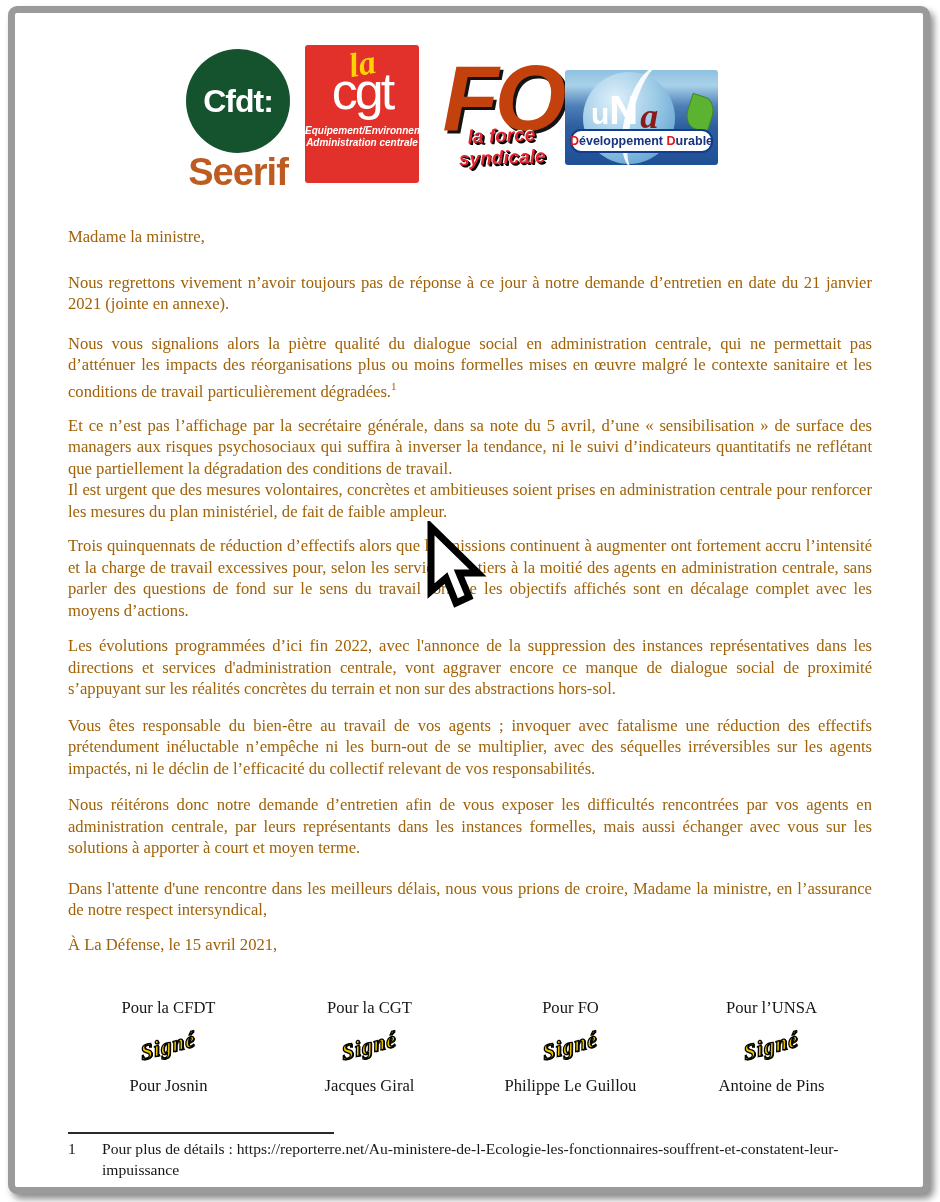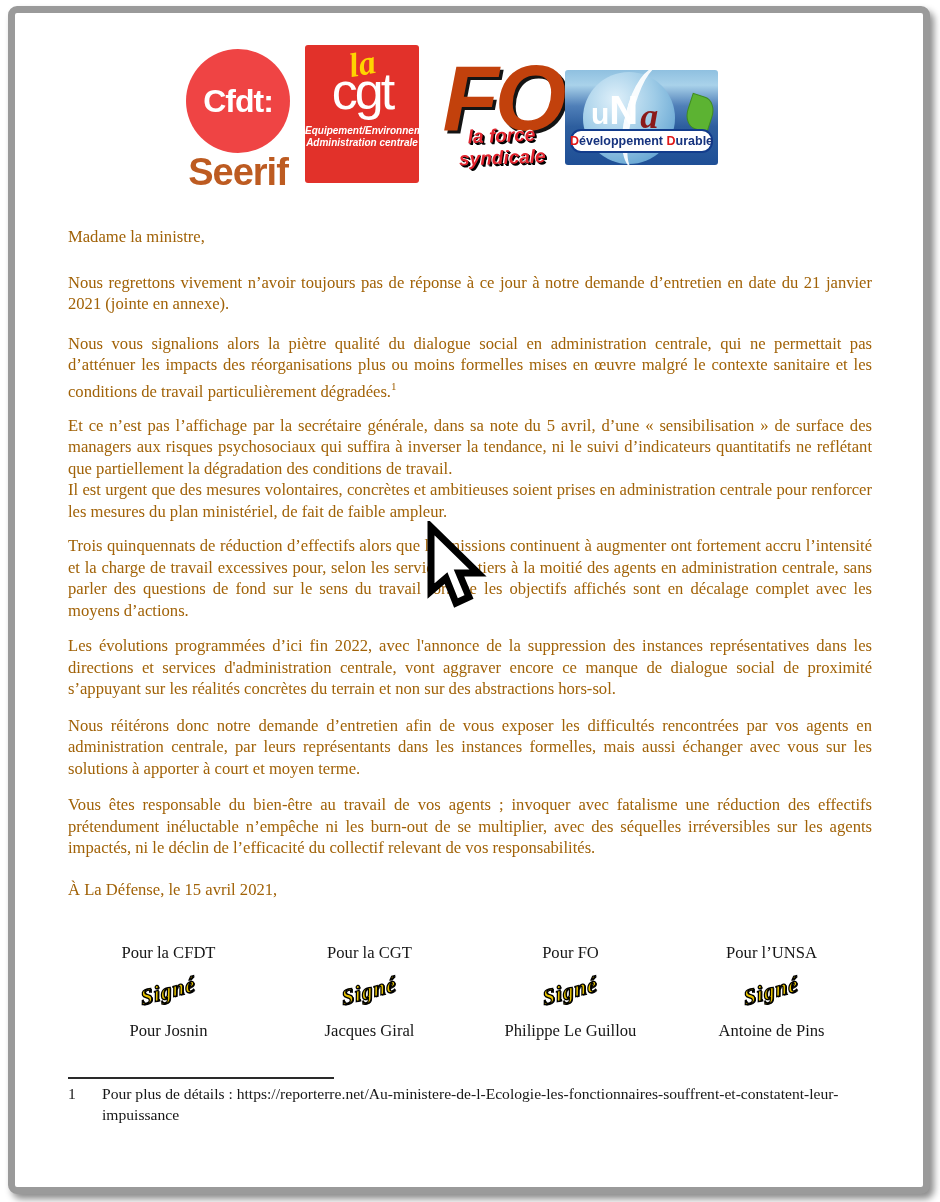--- a/index.html
+++ b/index.html
@@ -12,21 +12,21 @@
     background:#fff;border:7px solid #9a9a9a;border-radius:9px;
     box-shadow:4px 5px 7px rgba(0,0,0,.45);
   }
   .content{position:absolute;left:53px;top:0;width:804px;}
 
   
   .logos{position:relative;height:145px;margin-top:32px;}
   .logo{position:absolute;}
   
   .cfdt{left:115px;top:4px;width:110px;text-align:center;}
-  .cfdt-circle{width:104px;height:104px;border-radius:50%;background:#ef4444;
+  .cfdt-circle{width:104px;height:104px;border-radius:50%;background:#14532d;
     display:flex;align-items:center;justify-content:center;margin:0 auto;}
   .cfdt-circle span{color:#fff;font-family:"Liberation Sans",sans-serif;
     font-weight:bold;font-size:32px;letter-spacing:-1px;}
   .cfdt-sub{color:#bd5b21;font-family:"Liberation Sans",sans-serif;font-weight:bold;
     font-size:38px;margin-top:-2px;letter-spacing:-1px;}
   
   .cgt{left:237px;top:0;width:114px;height:138px;background:#e2312a;border-radius:3px;
     text-align:center;overflow:hidden;}
   .cgt-la{display:inline-block;color:#ffd400;font-style:italic;font-weight:bold;
     font-size:34px;line-height:30px;transform:rotate(-10deg);margin-top:4px;}
@@ -134,26 +134,27 @@
 
     <p class="para" style="margin-top:13px">
       <span class="line">Et ce n’est pas l’affichage par la secrétaire générale, dans sa note du 5 avril, d’une « sensibilisation » de surface des managers aux risques psychosociaux qui suffira à inverser la tendance, ni le suivi d’indicateurs quantitatifs ne reflétant que partiellement la dégradation des conditions de travail.</span>
       <span class="line">Il est urgent que des mesures volontaires, concrètes et ambitieuses soient prises en administration centrale pour renforcer les mesures du plan ministériel, de fait de faible ampleur.</span>
     </p>
 
     <p class="para" style="margin-top:13px">Trois quinquennats de réduction d’effectifs alors que les missions continuent à augmenter ont fortement accru l’intensité et la charge de travail excessives pour, selon les services, un tiers à la moitié des agents en administration centrale, sans parler des questions de fond sur le sens du travail lorsque les objectifs affichés sont en décalage complet avec les moyens d’actions.</p>
 
     <p class="para" style="margin-top:14px">Les évolutions programmées d’ici fin 2022, avec l'annonce de la suppression des instances représentatives dans les directions et services d'administration centrale, vont aggraver encore ce manque de dialogue social de proximité s’appuyant sur les réalités concrètes du terrain et non sur des abstractions hors-sol.</p>
 
+    <p class="para" style="margin-top:15px">Vous êtes responsable du bien-être au travail de vos agents ; invoquer avec fatalisme une réduction des effectifs prétendument inéluctable n’empêche ni les burn-out de se multiplier, avec des séquelles irréversibles sur les agents impactés, ni le déclin de l’efficacité du collectif relevant de vos responsabilités.</p>
+
     <p class="para" style="margin-top:15px">Nous réitérons donc notre demande d’entretien afin de vous exposer les difficultés rencontrées par vos agents en administration centrale, par leurs représentants dans les instances formelles, mais aussi échanger avec vous sur les solutions à apporter à court et moyen terme.</p>
 
-    <p class="para" style="margin-top:15px">Vous êtes responsable du bien-être au travail de vos agents ; invoquer avec fatalisme une réduction des effectifs prétendument inéluctable n’empêche ni les burn-out de se multiplier, avec des séquelles irréversibles sur les agents impactés, ni le déclin de l’efficacité du collectif relevant de vos responsabilités.</p>
+    <p class="para" style="margin-top:19px">Dans l'attente d'une rencontre dans les meilleurs délais, nous vous prions de croire, Madame la ministre, en l’assurance de notre respect intersyndical,</p>
 
-
-    <p class="para" style="margin-top:20px">À La Défense, le 15 avril 2021,</p>
+    <p class="para" style="margin-top:13px">À La Défense, le 15 avril 2021,</p>
 
     <div class="sigs">
       <div class="sig-col">
         <div class="sig-org">Pour la CFDT</div>
         <div class="stamp-wrap">
             <span class="stamp">Signé</span>
           </div>
         <div class="sig-name">Pour Josnin</div>
       </div>
       <div class="sig-col">

